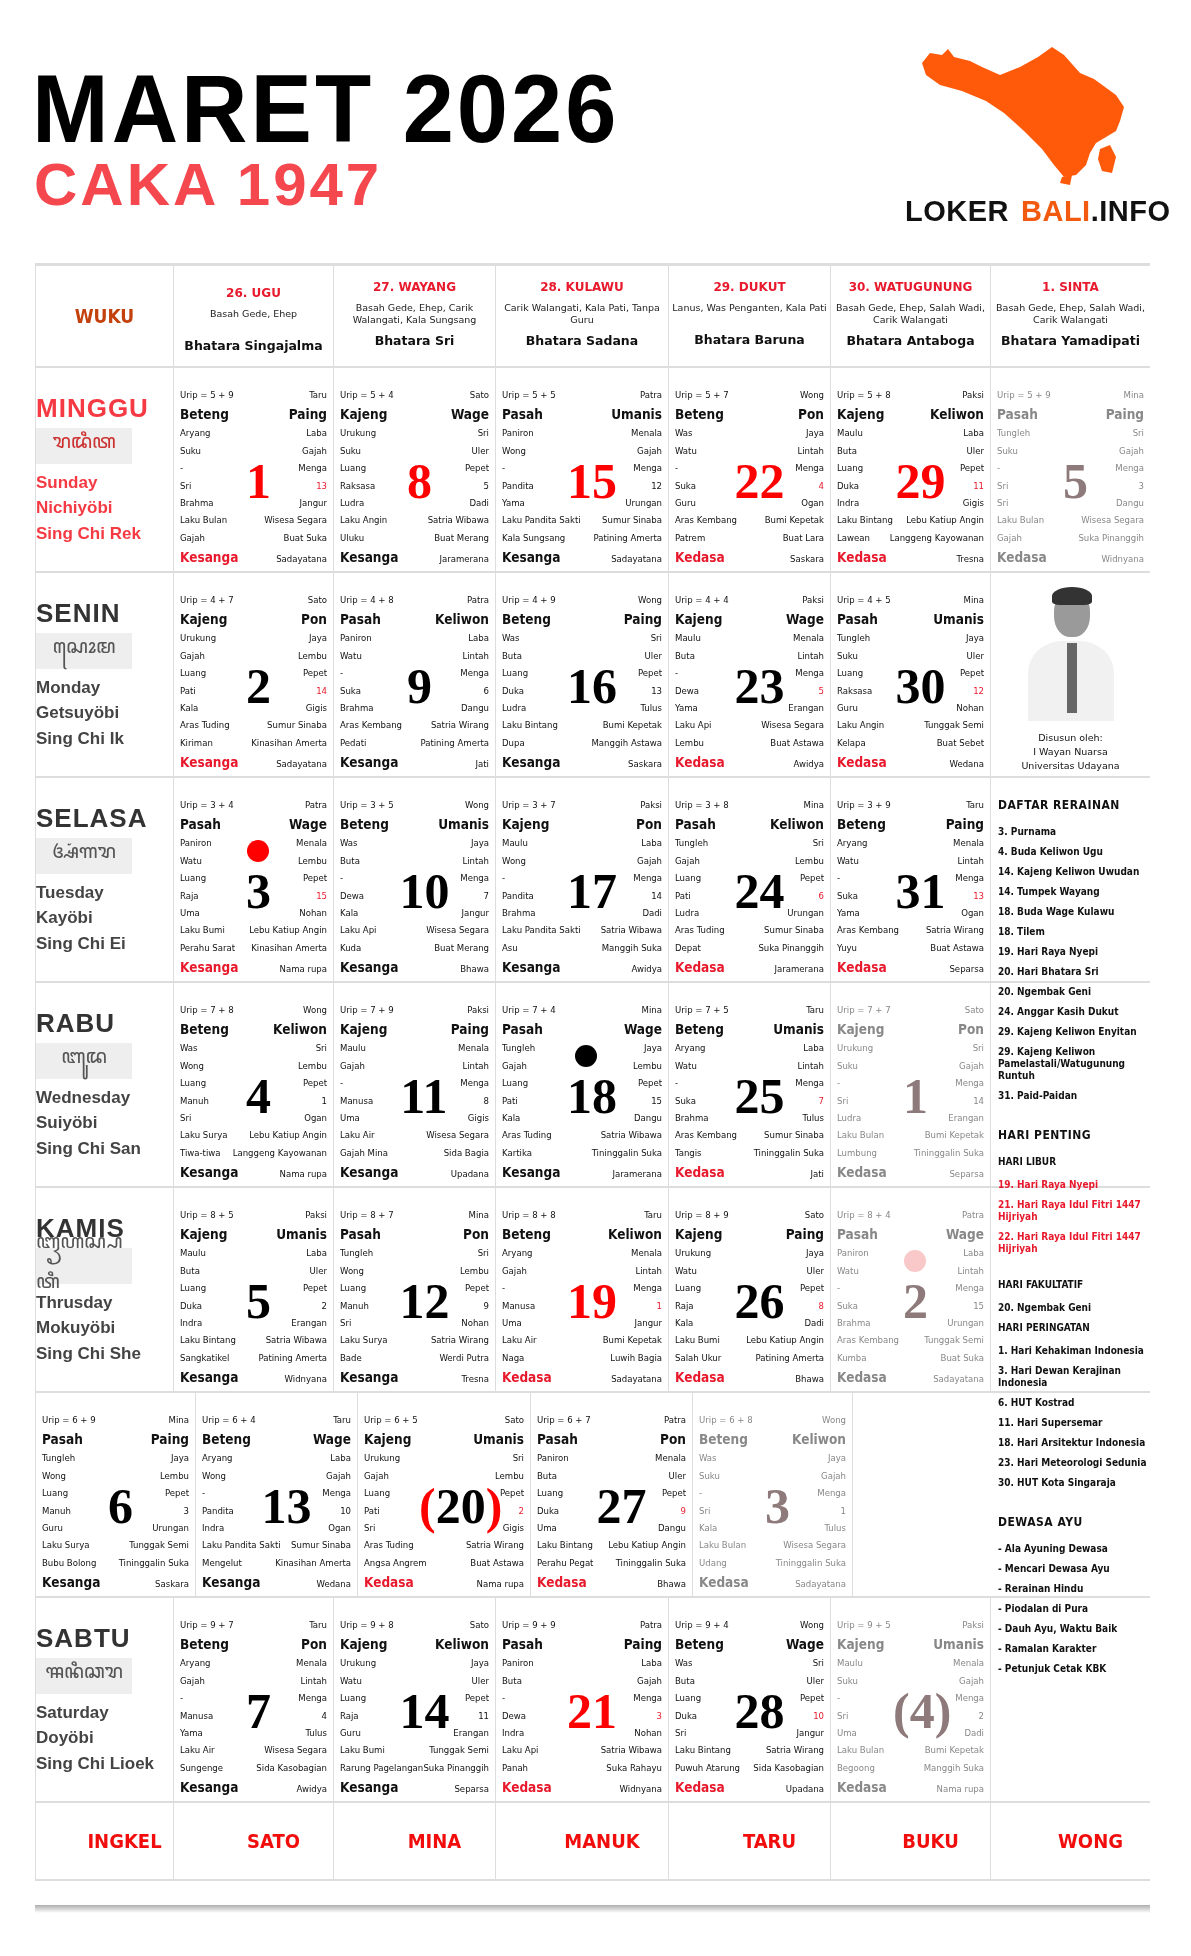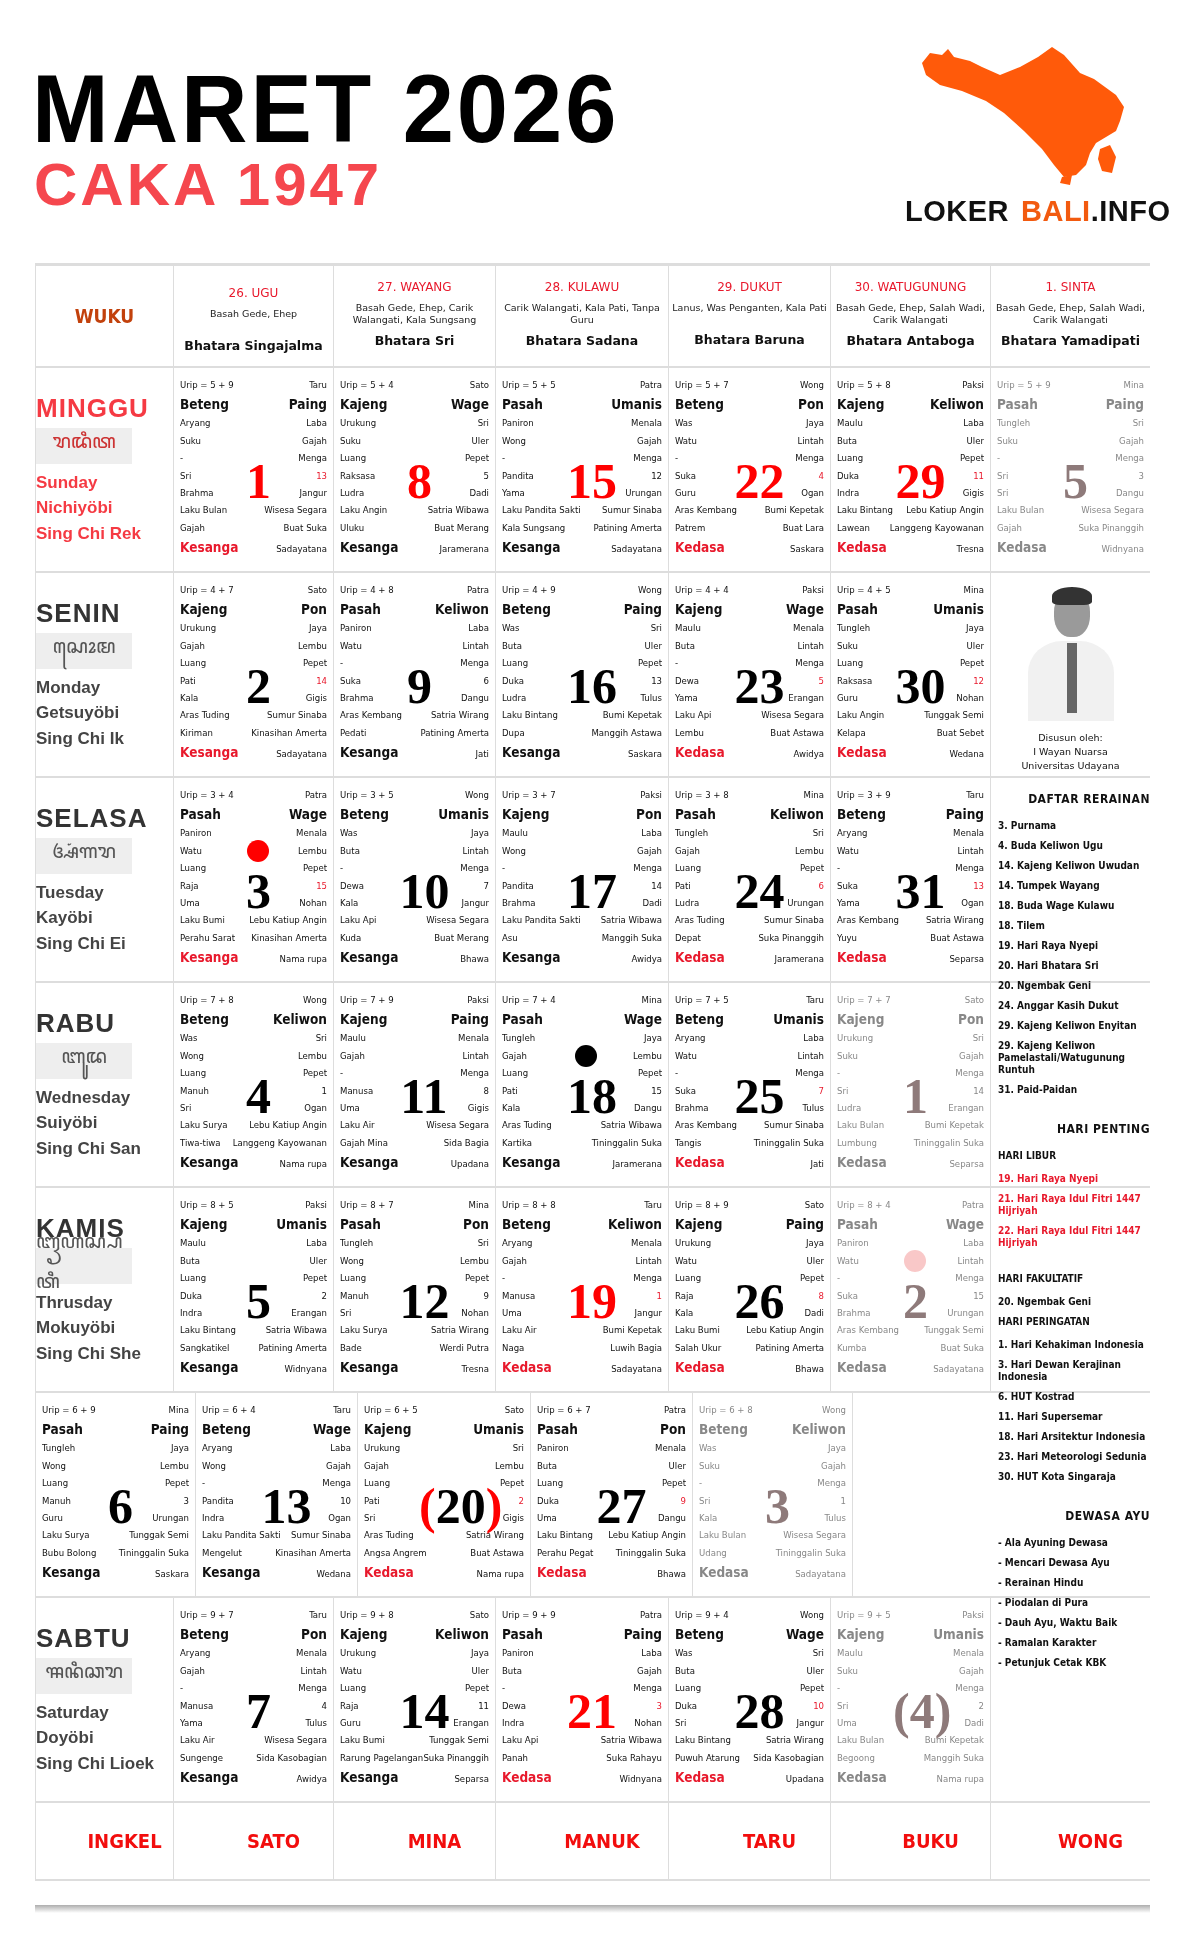--- a/index.html
+++ b/index.html
@@ -15,35 +15,35 @@
   .cell { border-left: 1px solid #ddd; position: relative; }
   .cell.c0 { width: 138px; border-left: 1px solid #ddd; }
   .cell.cd { width: 160px; }
   .cell.cd.w2 { width: 162px; }
   .cell.cd.w3 { width: 173px; }
 
   .hdr { height: 102px; }
   .hdr .c0 { display:flex; align-items:center; justify-content:center; }
   .wuku-label { color: #c2410c; font-weight: 700; font-size: 19px; font-family: "DejaVu Sans Condensed","DejaVu Sans", sans-serif; }
   .wk { text-align: center; padding-top: 14px; font-family: "DejaVu Sans", sans-serif; }
-  .wk-name { color: #e8192c; font-weight: 400; font-size: 12px; margin-bottom: 8px; }
+  .wk-name { color: #e8192c; font-weight: 700; font-size: 12px; margin-bottom: 8px; }
   .wk-name.low { margin-top: 6px; }
   .wk-tags { font-size: 9.5px; color: #222; line-height: 1.3; min-height: 24px; }
   .wk-god { font-size: 12.5px; font-weight: 700; color: #111; margin-top: 6px; }
 
   .day { height: 205px; }
   .dlabel { display:flex; flex-direction:column; align-items:flex-start; justify-content:center; height:100%; }
   .dname { font-weight: 700; font-size: 26px; letter-spacing: 1px; color: #333; }
   .dname.red { color: #f53a43; }
   .script { width: 96px; height: 36px; background: #eee; margin: 4px 0 6px; display:flex; align-items:center; justify-content:center; font-family: "DejaVu Serif", serif; font-size: 20px; color: #555; }
   .script.red { color: #c33; }
   .dtrans { font-weight: 700; font-size: 17px; color: #444; line-height: 1.5; text-align:center; }
   .dtrans.red { color: #f53a43; }
 
-  .dc { padding: 12px 6px 4px 6px; font-family: "DejaVu Sans Condensed","DejaVu Sans", sans-serif; font-size: 9.5px; color: #111; height: 100%; position: relative; }
+  .dc { padding: 22px 6px 4px 6px; font-family: "DejaVu Sans Condensed","DejaVu Sans", sans-serif; font-size: 9.5px; color: #111; height: 100%; position: relative; }
   .dc .ln { display:flex; justify-content:space-between; line-height: 1.1; margin-bottom: 7px; }
   .dc .ln.big { font-size: 13.5px; font-weight: 600; margin-bottom: 6px; }
   .dc .ln .r { text-align: right; }
   .dc .ln .r.red { color: #e8192c; }
   .dc .ln.sas { font-size: 13.5px; font-weight: 600; align-items: baseline; }
   .dc .ln.sas .l.red { color: #e8192c; }
   .dc .ln.sas .r { font-size: 9.5px; font-weight: 400; }
   .dnum { position: absolute; left: 50%; top: 88px; transform: translateX(-30%); font-family: "Liberation Serif", serif; font-weight: 700; font-size: 50px; line-height: 1; color: #000; }
   .dnum.red { color: #f00; }
   .dnum.gray { color: #8e7a7a; }
@@ -56,21 +56,21 @@
 
   .photo-cell { display:flex; flex-direction:column; align-items:center; padding-top: 8px; }
   .photo { width: 110px; height: 140px; background: linear-gradient(#fff, #fff); position: relative; }
   .photo .head { position:absolute; left: 38px; top: 10px; width: 36px; height: 46px; border-radius: 45%; background: #9a9a9a; }
   .photo .hair { position:absolute; left: 36px; top: 6px; width: 40px; height: 18px; border-radius: 50% 50% 20% 20%; background: #333; }
   .photo .body { position:absolute; left: 12px; top: 60px; width: 86px; height: 80px; border-radius: 40% 40% 0 0; background: #f1f1f1; }
   .photo .tie { position:absolute; left: 51px; top: 62px; width: 10px; height: 70px; background: #666; }
   .credit { font-family: "DejaVu Sans", sans-serif; font-size: 9.5px; text-align: center; line-height: 1.45; margin-top: 10px; }
 
   .side { position: absolute; left: 990px; width: 160px; font-family: "DejaVu Sans Condensed","DejaVu Sans", sans-serif; font-size: 10px; color: #111; padding-left: 8px; }
-  .side h3 { font-size: 12px; font-weight: 700; text-align: right; letter-spacing: 0.5px; margin: 12px 0 14px; }
+  .side h3 { font-size: 12px; font-weight: 700; text-align: left; letter-spacing: 0.5px; margin: 18px 0 14px; }
   .side .it { margin-bottom: 8px; line-height: 1.2; font-weight: 600; }
   .side .it.red { color: #e8192c; }
   .side .sub { font-weight: 600; margin: 14px 0 12px; }
 
   .ingkel { height: 78px; }
   .ingkel .cell { display:flex; align-items:center; justify-content:center;padding-left:40px; }
   .ing { color: #f20d0d; font-weight: 700; font-size: 20px; font-family: "DejaVu Sans Condensed","DejaVu Sans", sans-serif; }
   .shadow { position: absolute; left: 35px; top: 1905px; width: 1115px; height: 8px; background: linear-gradient(#777, #fff); opacity: 0.6; }
 </style>
 </head>

